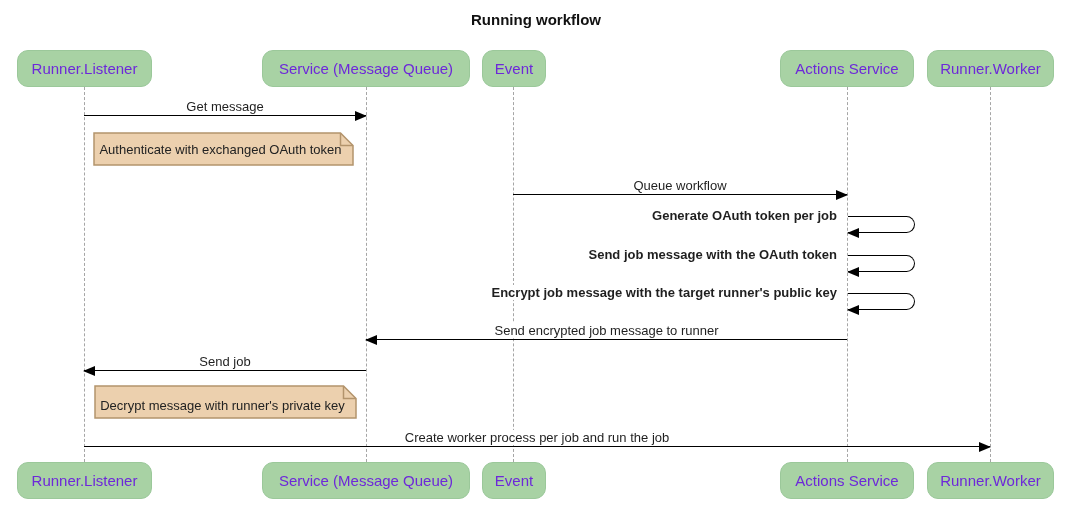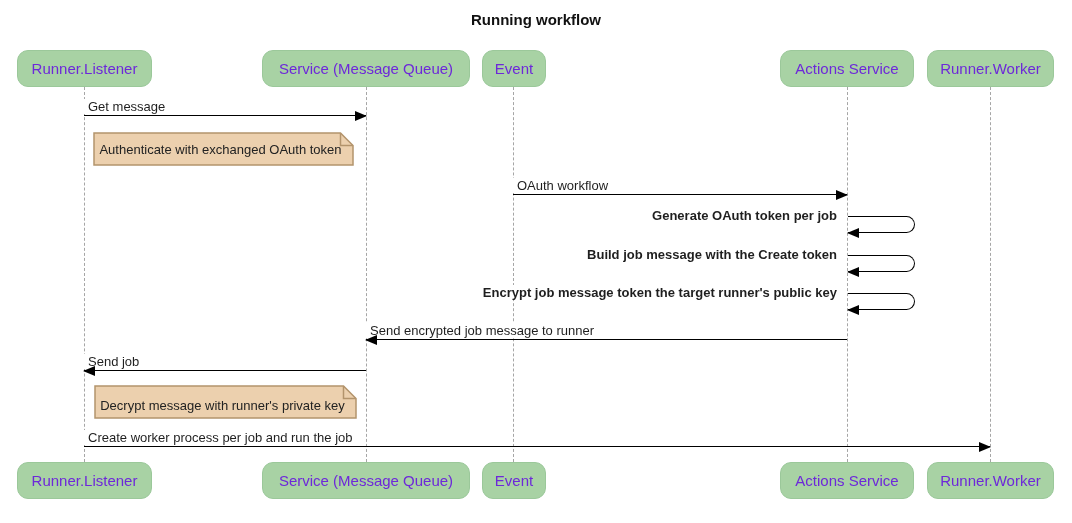--- a/index.html
+++ b/index.html
@@ -22,21 +22,21 @@
     display:flex; align-items:center; justify-content:center;
     font-size:15px; color:#6d28d9; z-index:3; box-sizing:border-box;
   }
   .msg { position:absolute; height:18px; z-index:2; }
   .msg .line {
     position:absolute; left:0; right:0; bottom:0; height:0;
     border-bottom:1px solid #000;
   }
   .msg .label {
     position:absolute; left:0; right:0; bottom:2px;
-    text-align:left; font-size:13px; white-space:nowrap;
+    text-align:center; font-size:13px; white-space:nowrap;
   }
   .label-bg { background:#ffffff; padding:0 4px; }
   .ah-right {
     position:absolute; right:-1px; bottom:-5px; width:0; height:0;
     border-top:5px solid transparent; border-bottom:5px solid transparent;
     border-left:12px solid #000;
   }
   .ah-left {
     position:absolute; left:-1px; bottom:-5px; width:0; height:0;
     border-top:5px solid transparent; border-bottom:5px solid transparent;
@@ -97,36 +97,36 @@
 
   <div class="note" style="left:93px;top:132px;width:261px;height:34px">
     <svg class="note-svg" width="261" height="34">
       <path d="M1,1 H247.5 L260,13.5 V33 H1 Z" fill="#ecd0ae" stroke="#b3946c" stroke-width="1.5"></path>
       <path d="M247.5,1 V13.5 H260" fill="none" stroke="#b3946c" stroke-width="1.5"></path>
     </svg>
     <div class="note-text">Authenticate with exchanged OAuth token</div>
   </div>
 
   <div class="msg" style="left:513px;top:177px;width:334px">
-    <div class="label"><span class="label-bg">OAuth workflow</span></div>
+    <div class="label"><span class="label-bg">Queue workflow</span></div>
     <div class="line"></div>
     <div class="ah-right"></div>
   </div>
 
   <div class="self-label" style="top:208px"><span class="label-bg">Generate OAuth token per job</span></div>
   <div class="self-loop" style="top:216px">
     <div class="ah-left"></div>
   </div>
 
-  <div class="self-label" style="top:247px"><span class="label-bg">Build job message with the Create token</span></div>
+  <div class="self-label" style="top:247px"><span class="label-bg">Send job message with the OAuth token</span></div>
   <div class="self-loop" style="top:255px">
     <div class="ah-left"></div>
   </div>
 
-  <div class="self-label" style="top:285px"><span class="label-bg">Encrypt job message token the target runner's public key</span></div>
+  <div class="self-label" style="top:285px"><span class="label-bg">Encrypt job message with the target runner's public key</span></div>
   <div class="self-loop" style="top:293px">
     <div class="ah-left"></div>
   </div>
 
   <div class="msg" style="left:84px;top:353px;width:282px">
     <div class="label"><span class="label-bg">Send job</span></div>
     <div class="line"></div>
     <div class="ah-left"></div>
   </div>
 

